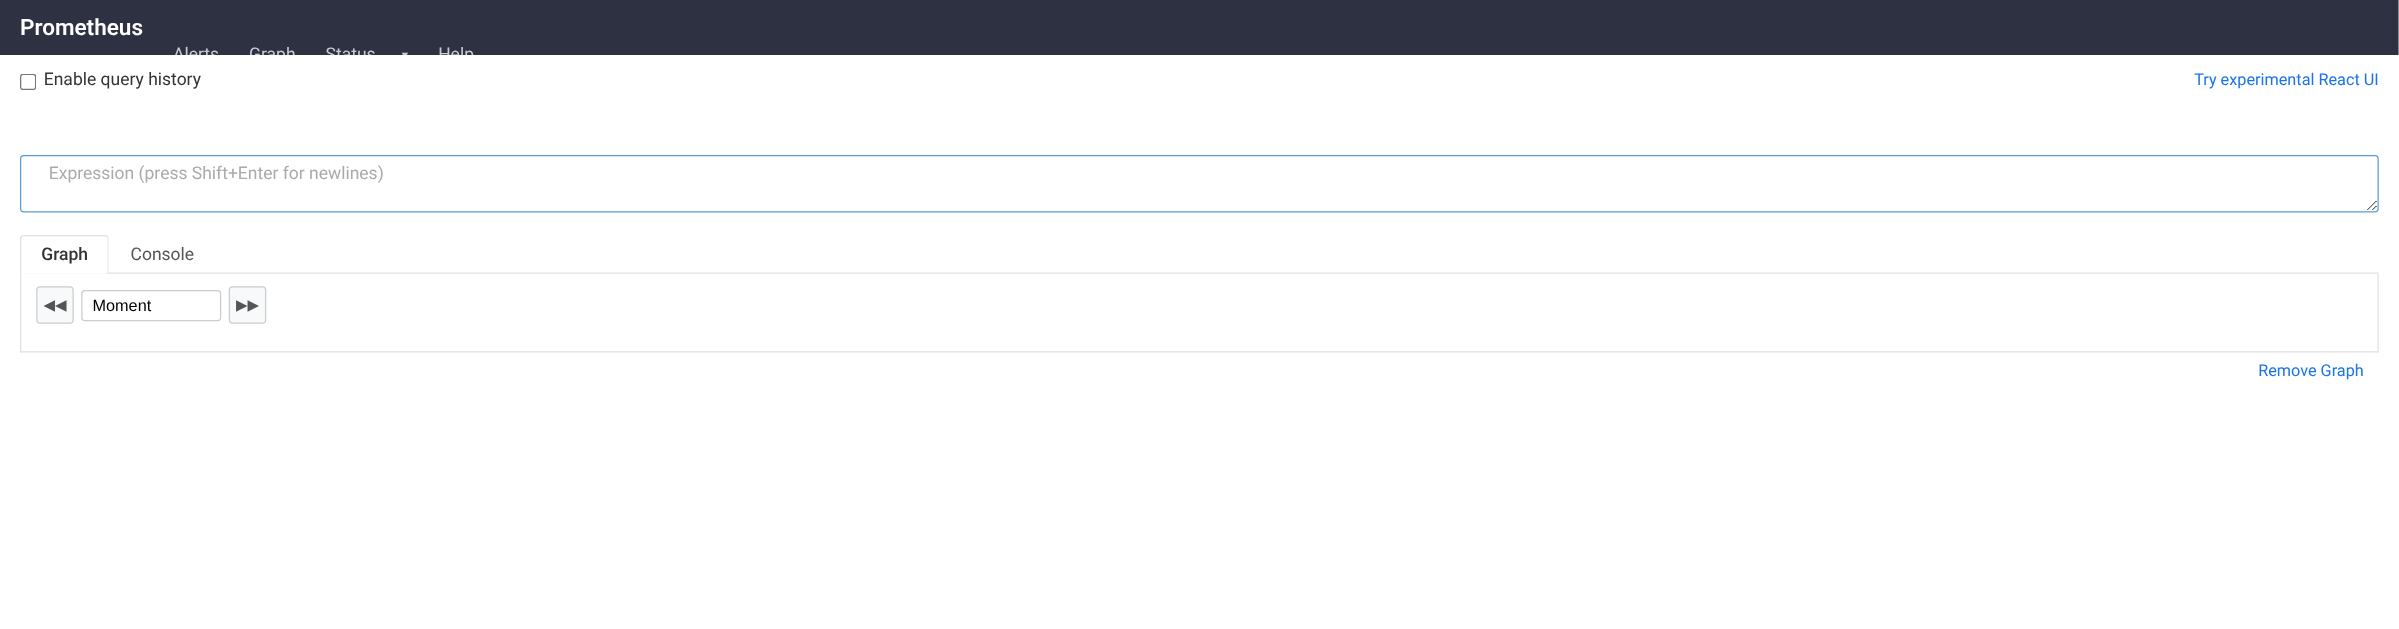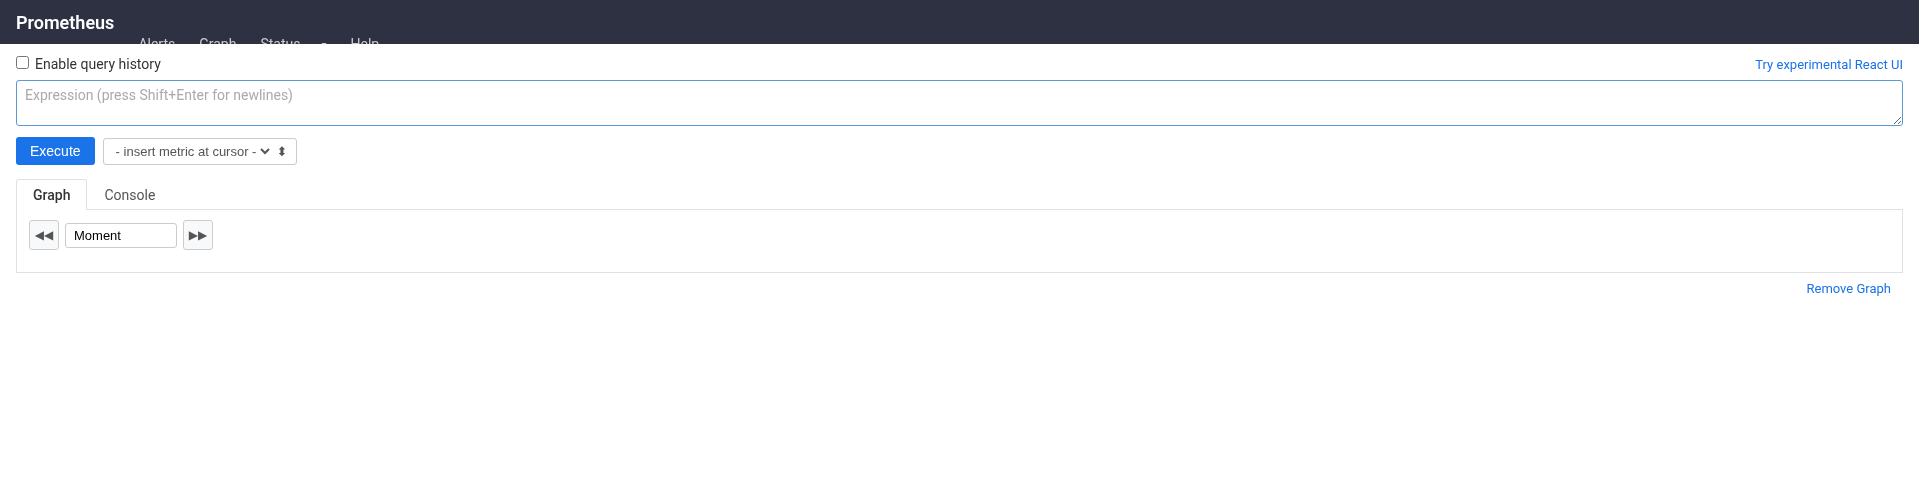--- a/index.html
+++ b/index.html
@@ -61,42 +61,43 @@
 
     
     .query-history-row {
       display: flex;
       align-items: center;
       justify-content: space-between;
       margin-bottom: 8px;
     }
     .query-history-left {
       display: flex;
-      align-items: flex-start;
+      align-items: flex-end;
       gap: 6px;
     }
     .query-history-link {
       color: #1a73e8;
       cursor: pointer;
       font-size: 13px;
       text-decoration: none;
     }
 
     
     .expression-textarea {
       width: 100%;
       border: 1.5px solid #5b9bd5;
       border-radius: 3px;
-      padding: 6px 8px;
+      padding: 6px 22px;
       font-size: 14px;
       color: #333;
       resize: vertical;
       min-height: 44px;
       outline: none;
       font-family: inherit;
+      margin-top: 44px;
     }
     .expression-textarea::placeholder {
       color: #aaa;
     }
 
     
     .toolbar-row {
       display: flex;
       align-items: center;
       gap: 8px;
@@ -261,29 +262,20 @@
       <input type="checkbox" style="">
       <label>Enable query history</label>
     </div>
     <a class="query-history-link">Try experimental React UI</a>
   </div>
 
   
   <textarea class="expression-textarea" placeholder="Expression (press Shift+Enter for newlines)" style=""></textarea>
 
   
-  <div class="toolbar-row">
-    <button class="btn-execute">Execute</button>
-    <div class="insert-metric-wrapper">
-      <select>
-        <option>- insert metric at cursor -</option>
-      </select>
-      <span>⬍</span>
-    </div>
-  </div>
 
   
   <div class="tabs">
     <div class="tab active">Graph</div>
     <div class="tab">Console</div>
   </div>
 
   
   <div class="graph-panel">
 

